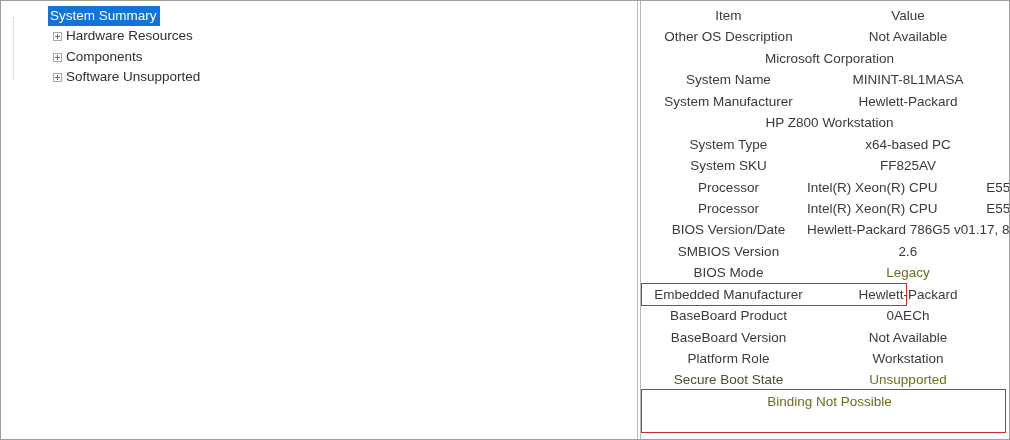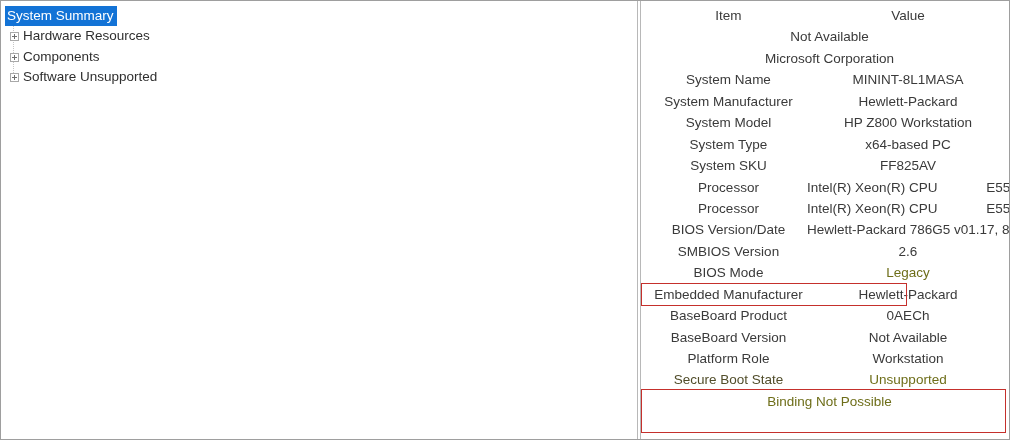--- a/index.html
+++ b/index.html
@@ -16,20 +16,21 @@
     width:1010px; height:440px;
     border:1px solid var(--border);
     display:flex; background:#fff;
   }
   
   .left-pane{
     width:637px; flex:0 0 637px;
     border-right:1px solid var(--divider);
     position:relative; padding-top:4px;
     overflow:hidden;
+    padding-left:43px;
   }
   .tree-connector{
     position:absolute; left:12px; top:16px; height:62px; width:0;
     border-left:1px dotted #c6c6c6;
   }
   .tree-item{
     position:relative; height:20.7px; line-height:20.7px;
     white-space:nowrap; padding-left:5px; color:#2f2f2f;
     display:flex; align-items:center;
   }
@@ -110,35 +111,35 @@
 
   <div class="gap"></div>
 
   <div class="right-pane">
     <div class="grid-row">
       <span class="cell-item">Item</span>
       <span class="cell-value">Value</span>
     </div>
     <div id="rows">
         <div class="grid-row">
+    <span class="cell-item">Other OS Description</span>
     <span class="cell-value">Not Available</span>
   </div>
         <div class="grid-row">
     <span class="cell-value">Microsoft Corporation</span>
   </div>
         <div class="grid-row">
     <span class="cell-item">System Name</span>
     <span class="cell-value">MININT-8L1MASA</span>
   </div>
         <div class="grid-row">
     <span class="cell-item">System Manufacturer</span>
     <span class="cell-value">Hewlett-Packard</span>
   </div>
         <div class="grid-row">
-    <span class="cell-item">System Model</span>
     <span class="cell-value">HP Z800 Workstation</span>
   </div>
         <div class="grid-row">
     <span class="cell-item">System Type</span>
     <span class="cell-value">x64-based PC</span>
   </div>
         <div class="grid-row">
     <span class="cell-item">System SKU</span>
     <span class="cell-value">FF825AV</span>
   </div>

